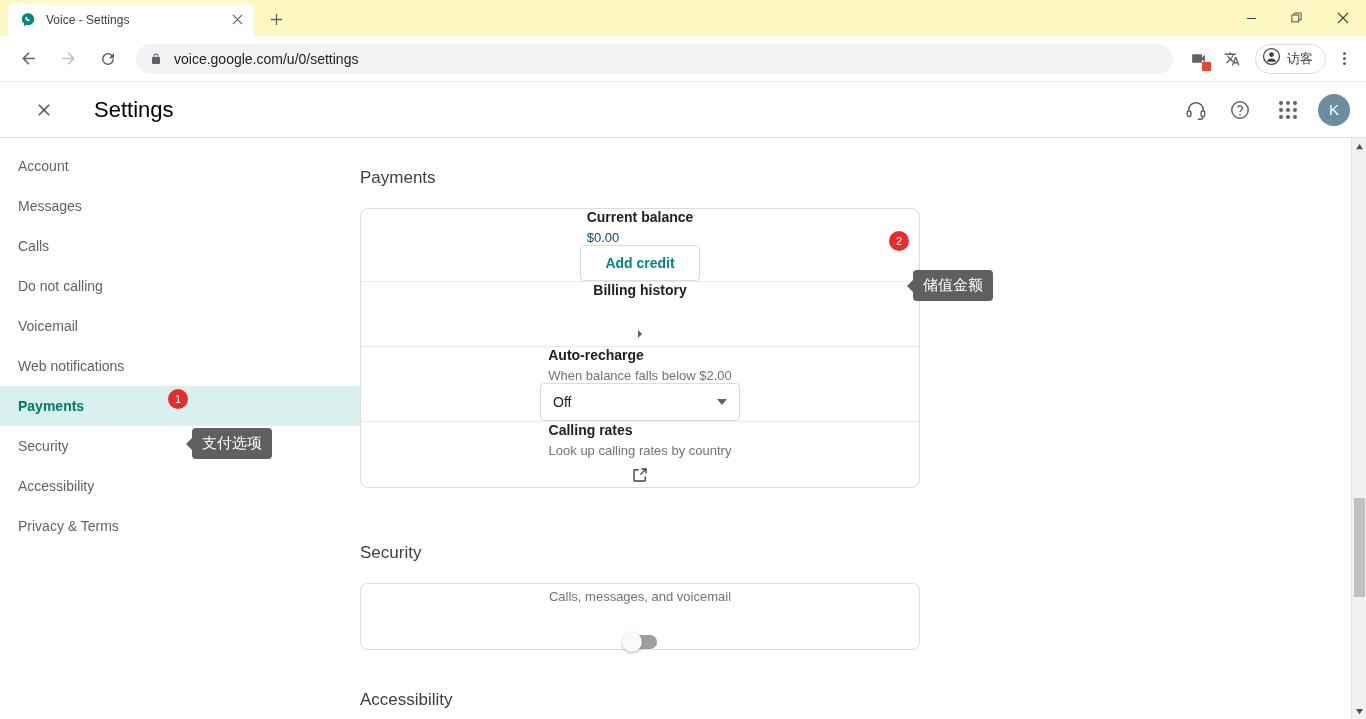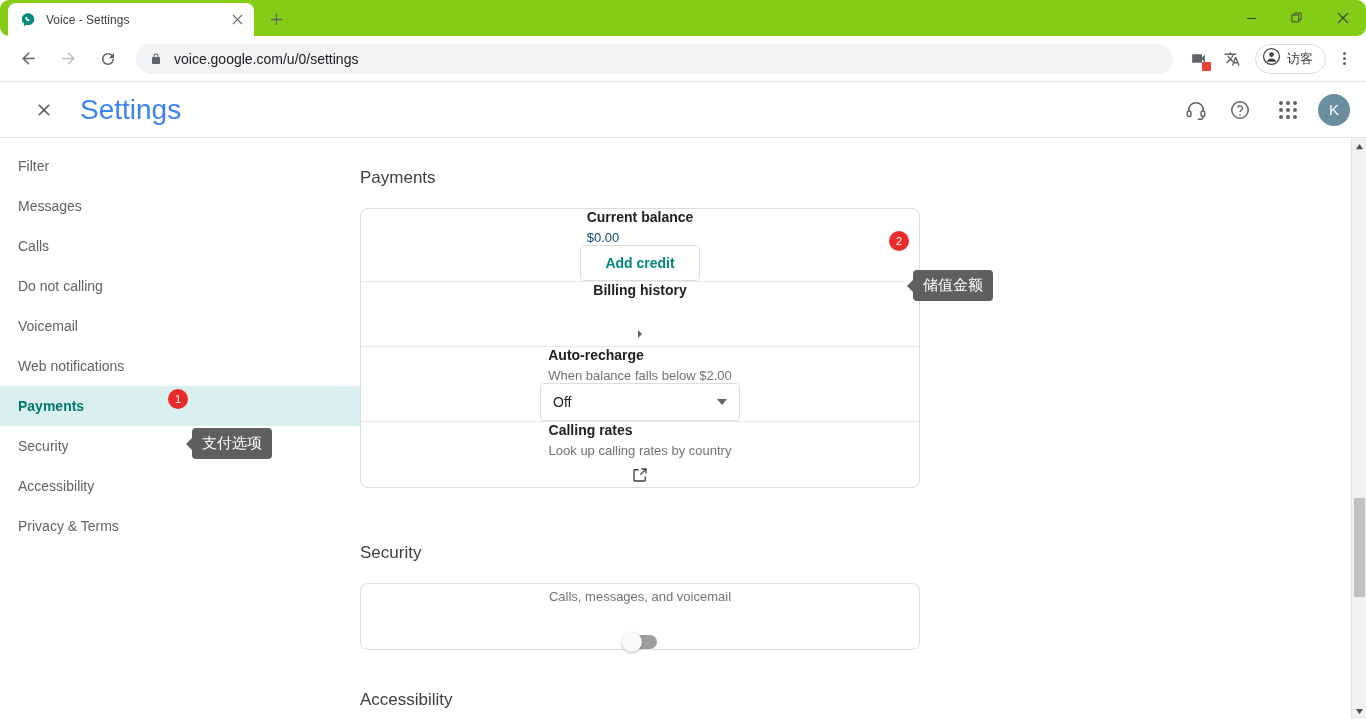--- a/index.html
+++ b/index.html
@@ -4,22 +4,22 @@
 <style>
   * { box-sizing: border-box; margin: 0; padding: 0; }
   html, body {
     width: 1366px; height: 719px;
     font-family: "Liberation Sans", sans-serif;
     overflow: hidden; background: #ffffff;
   }
 
   
   .browser-topbar {
-    height: 36px; background: #84cc16;
-    display: flex; align-items: flex-end; position: relative; border-radius: 9px;
+    height: 36px; background: #fef9c3;
+    display: flex; align-items: flex-end; position: relative;
   }
   .tab {
     margin-left: 8px; width: 246px; height: 33px;
     background: #ffffff; border-radius: 8px 8px 0 0;
     display: flex; align-items: center; padding: 0 8px 0 12px;
     position: relative;
   }
   .tab-favicon { width: 16px; height: 16px; flex: none; position: relative; }
   .tab-favicon svg { display: block; }
   .tab-title {
@@ -94,21 +94,21 @@
   .app { height: 637px; position: relative; background: #fff; }
   .app-header {
     height: 56px; display: flex; align-items: center;
     padding: 0 16px 0 24px; border-bottom: 1px solid #e0e0e0;
   }
   .close-x {
     width: 40px; height: 40px; display: flex; align-items: center;
     justify-content: center; color: #5f6368; border-radius: 50%;
   }
   .app-title {
-    font-size: 28px; color: #3b82f6; margin-left: 16px; font-weight: 400;
+    font-size: 22px; color: #000000; margin-left: 30px; font-weight: 400;
   }
   .header-spacer { flex: 1; }
   .header-icon {
     width: 40px; height: 40px; display: flex; align-items: center;
     justify-content: center; color: #5f6368; border-radius: 50%;
     margin-left: 4px;
   }
   .apps-grid {
     width: 40px; height: 40px; display: flex; align-items: center;
     justify-content: center; margin-left: 8px;
@@ -366,21 +366,21 @@
         </span>
     </div>
     <div class="avatar">K</div>
   </div>
 
   <div class="app-body">
 
     <nav class="sidebar">
       <div class="nav-list">
         <div class="nav-item">
-          <span>Filter</span>
+          <span>Account</span>
         </div>
         <div class="nav-item">
           <span>Messages</span>
         </div>
         <div class="nav-item">
           <span>Calls</span>
         </div>
         <div class="nav-item">
           <span>Do not calling</span>
         </div>

